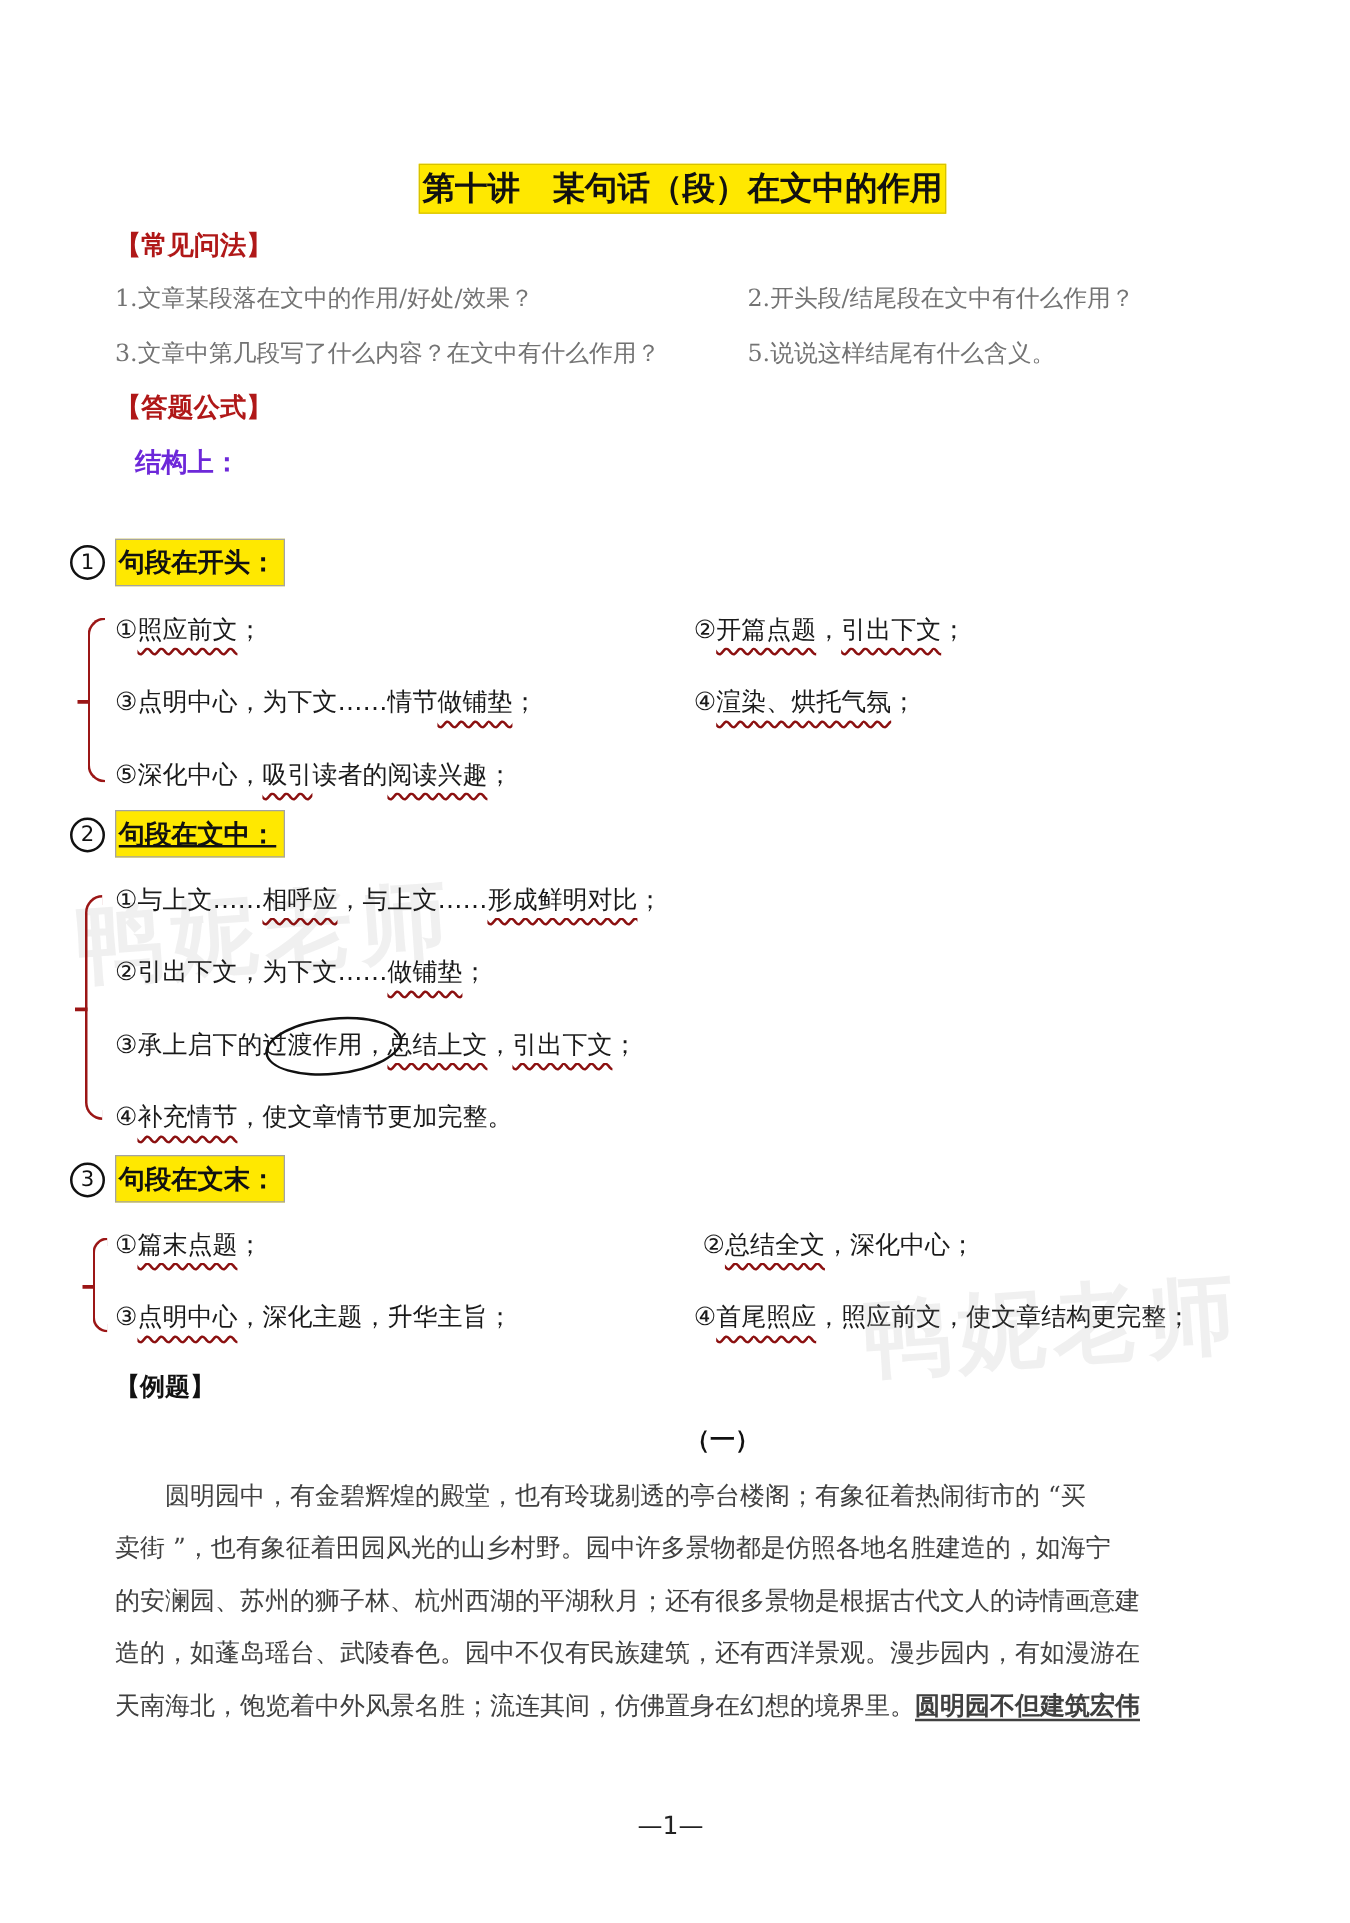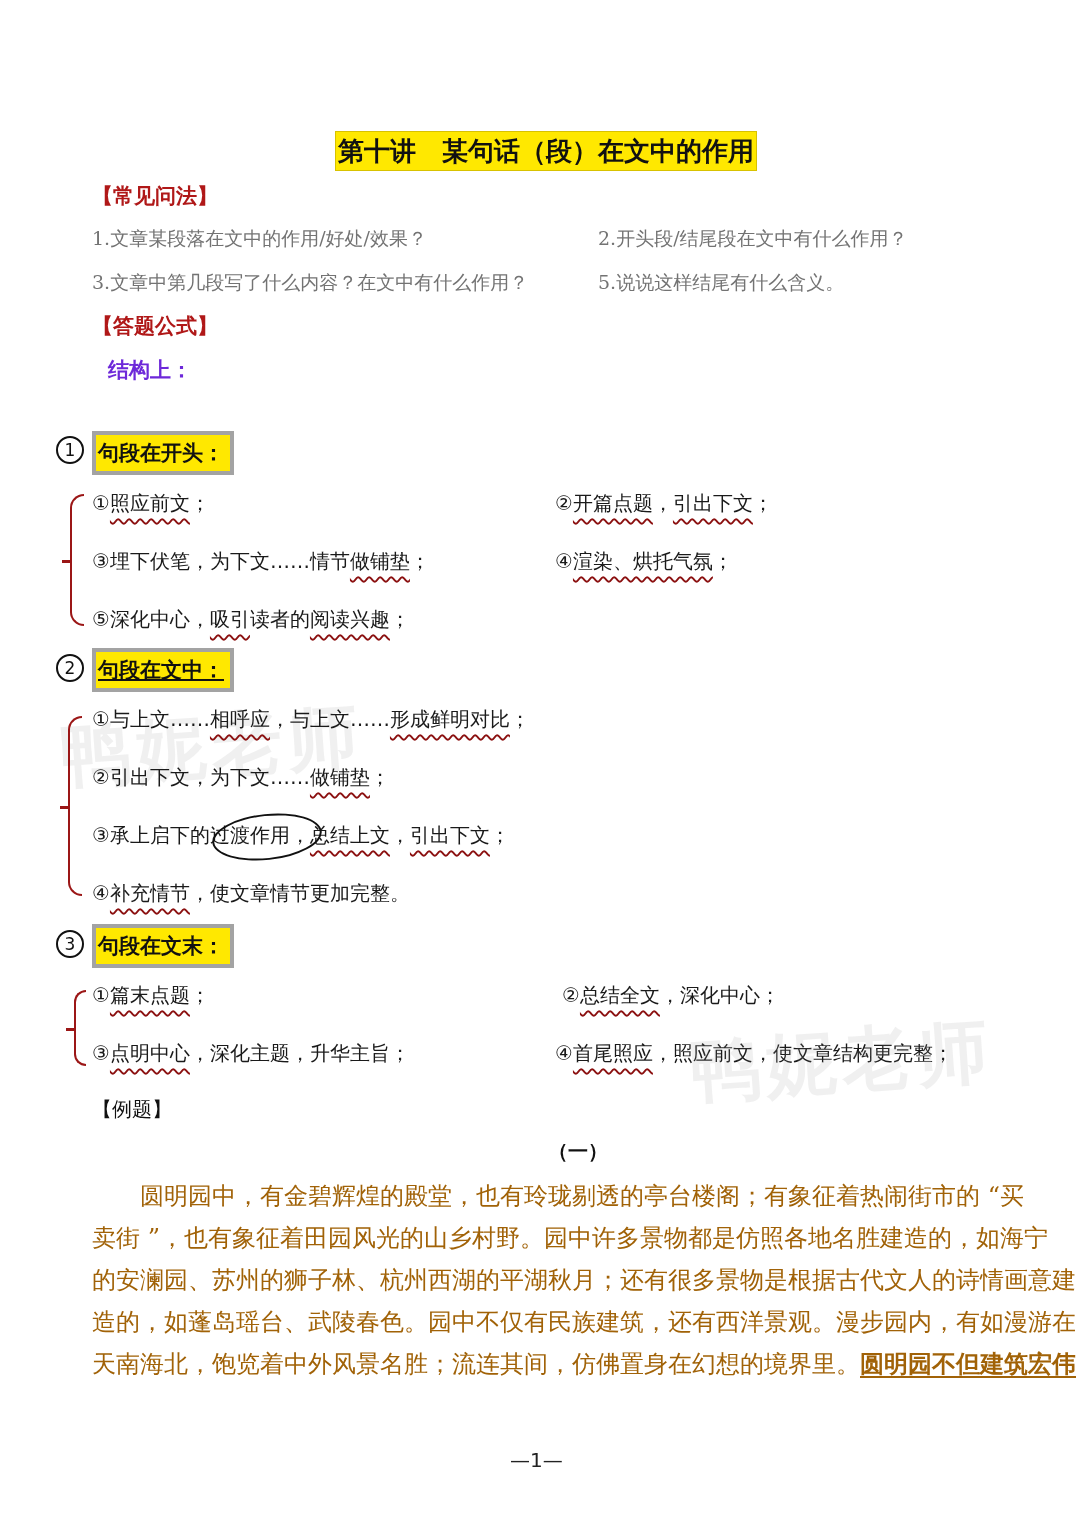--- a/index.html
+++ b/index.html
@@ -11,41 +11,41 @@
   .title {
     left:335px; top:131px; height:38px; padding:0 2px;
     background:#ffe800; border:1px solid #d8c200;
     font-family:"DejaVu Sans", sans-serif; font-weight:bold; font-size:26px; line-height:38px; color:#111;
   }
   .sec-red {
     font-family:"DejaVu Sans", sans-serif; font-weight:bold; font-size:21px; color:#b01818;
   }
   .q { font-size:19px; color:#737373; }
   .hl {
-    background:#ffe800; border:4px solid #a3a3a3; height:36px; line-height:36px; padding:0 6px 0 2px;
+    background:#ffe800; border:1px solid #a3a3a3; height:36px; line-height:36px; padding:0 6px 0 2px;
     font-family:"DejaVu Sans", sans-serif; font-weight:bold; font-size:21px; color:#111;
   }
   .circle {
     width:24px; height:24px; border:2.5px solid #111; border-radius:50%;
     font-family:"DejaVu Sans", sans-serif; font-size:17px; line-height:24px; text-align:center; color:#111;
   }
   .item { font-family:"DejaVu Sans", sans-serif; font-size:20px; color:#1a1a1a; }
   .wavy {
     text-decoration: underline wavy #8b1010; text-underline-offset:8px; text-decoration-thickness:2px;
   }
   .brace {
     position:absolute; border:2.5px solid #9b1616; border-right:none; border-radius:14px 0 0 14px;
   }
   .brace::after {
     content:""; position:absolute; left:-10px; top:50%; width:10px; height:2.5px; background:#9b1616;
   }
   .circled-ink {
     position:absolute; border:2px solid #111; border-radius:50%; transform:rotate(-6deg);
   }
-  .para { font-size:24px; color:#a16207; line-height:40px; }
+  .para { font-size:20px; color:#404040; line-height:40px; }
   .ul { text-decoration: underline; text-underline-offset:4px; font-weight:bold; }
   .watermark {
     position:absolute; font-family:"DejaVu Serif", serif; font-weight:bold; font-size:70px;
     color:rgba(150,150,150,0.14); letter-spacing:6px; transform:rotate(-4deg);
   }
   .pageno { font-family:"DejaVu Sans", sans-serif; font-size:20px; color:#222; }
 </style>
 </head>
 <body>
 
@@ -64,21 +64,21 @@
 <div class="abs hl" style="left:92px; top:431px;">句段在开头：</div>
 <div class="brace" style="left:70px; top:494px; width:12px; height:128px;"></div>
 
 <div class="abs item" style="left:92px; top:490px;">
   <span>①</span><span class="wavy">照应前文</span><span>；</span>
 </div>
 <div class="abs item" style="left:555px; top:490px;">
   <span>②</span><span class="wavy">开篇点题</span><span>，</span><span class="wavy">引出下文</span><span>；</span>
 </div>
 <div class="abs item" style="left:92px; top:548px;">
-  <span>③</span><span>埋下伏笔，为下文……情节</span><span class="wavy">做铺垫</span><span>；</span>
+  <span>③</span><span>点明中心，为下文……情节</span><span class="wavy">做铺垫</span><span>；</span>
 </div>
 <div class="abs item" style="left:555px; top:548px;">
   <span>④</span><span class="wavy">渲染、烘托气氛</span><span>；</span>
 </div>
 <div class="abs item" style="left:92px; top:606px;">
   <span>⑤</span><span>深化中心，</span><span class="wavy">吸引</span><span>读者的</span><span class="wavy">阅读兴趣</span><span>；</span>
 </div>
 
 <div class="watermark" style="left:60px; top:700px;">鸭妮老师</div>
 
@@ -112,21 +112,21 @@
 </div>
 <div class="abs item" style="left:92px; top:1040px;">
   <span>③</span><span class="wavy">点明中心</span><span>，深化主题，升华主旨；</span>
 </div>
 <div class="abs item" style="left:555px; top:1040px;">
   <span>④</span><span class="wavy">首尾照应</span><span>，照应前文，使文章结构更完整；</span>
 </div>
 
 <div class="watermark" style="left:690px; top:1015px;">鸭妮老师</div>
 
-<div class="abs" style="left:92px; top:1096px; font-family:'DejaVu Sans', sans-serif; font-weight:normal; font-size:20px; color:#111;">【例题】</div>
+<div class="abs" style="left:92px; top:1096px; font-family:'DejaVu Sans', sans-serif; font-weight:bold; font-size:20px; color:#111;">【例题】</div>
 <div class="abs" style="left:548px; top:1138px; font-family:'DejaVu Sans', sans-serif; font-weight:bold; font-size:20px; color:#111;">（一）</div>
 
 <div class="abs para" style="left:92px; top:1176px;">　　圆明园中，有金碧辉煌的殿堂，也有玲珑剔透的亭台楼阁；有象征着热闹街市的 “买</div>
 <div class="abs para" style="left:92px; top:1218px;">卖街 ”，也有象征着田园风光的山乡村野。园中许多景物都是仿照各地名胜建造的，如海宁</div>
 <div class="abs para" style="left:92px; top:1260px;">的安澜园、苏州的狮子林、杭州西湖的平湖秋月；还有很多景物是根据古代文人的诗情画意建</div>
 <div class="abs para" style="left:92px; top:1302px;">造的，如蓬岛瑶台、武陵春色。园中不仅有民族建筑，还有西洋景观。漫步园内，有如漫游在</div>
 <div class="abs para" style="left:92px; top:1344px;">
   <span>天南海北，饱览着中外风景名胜；流连其间，仿佛置身在幻想的境界里。</span><span class="ul">圆明园不但建筑宏伟</span>
 </div>
 

